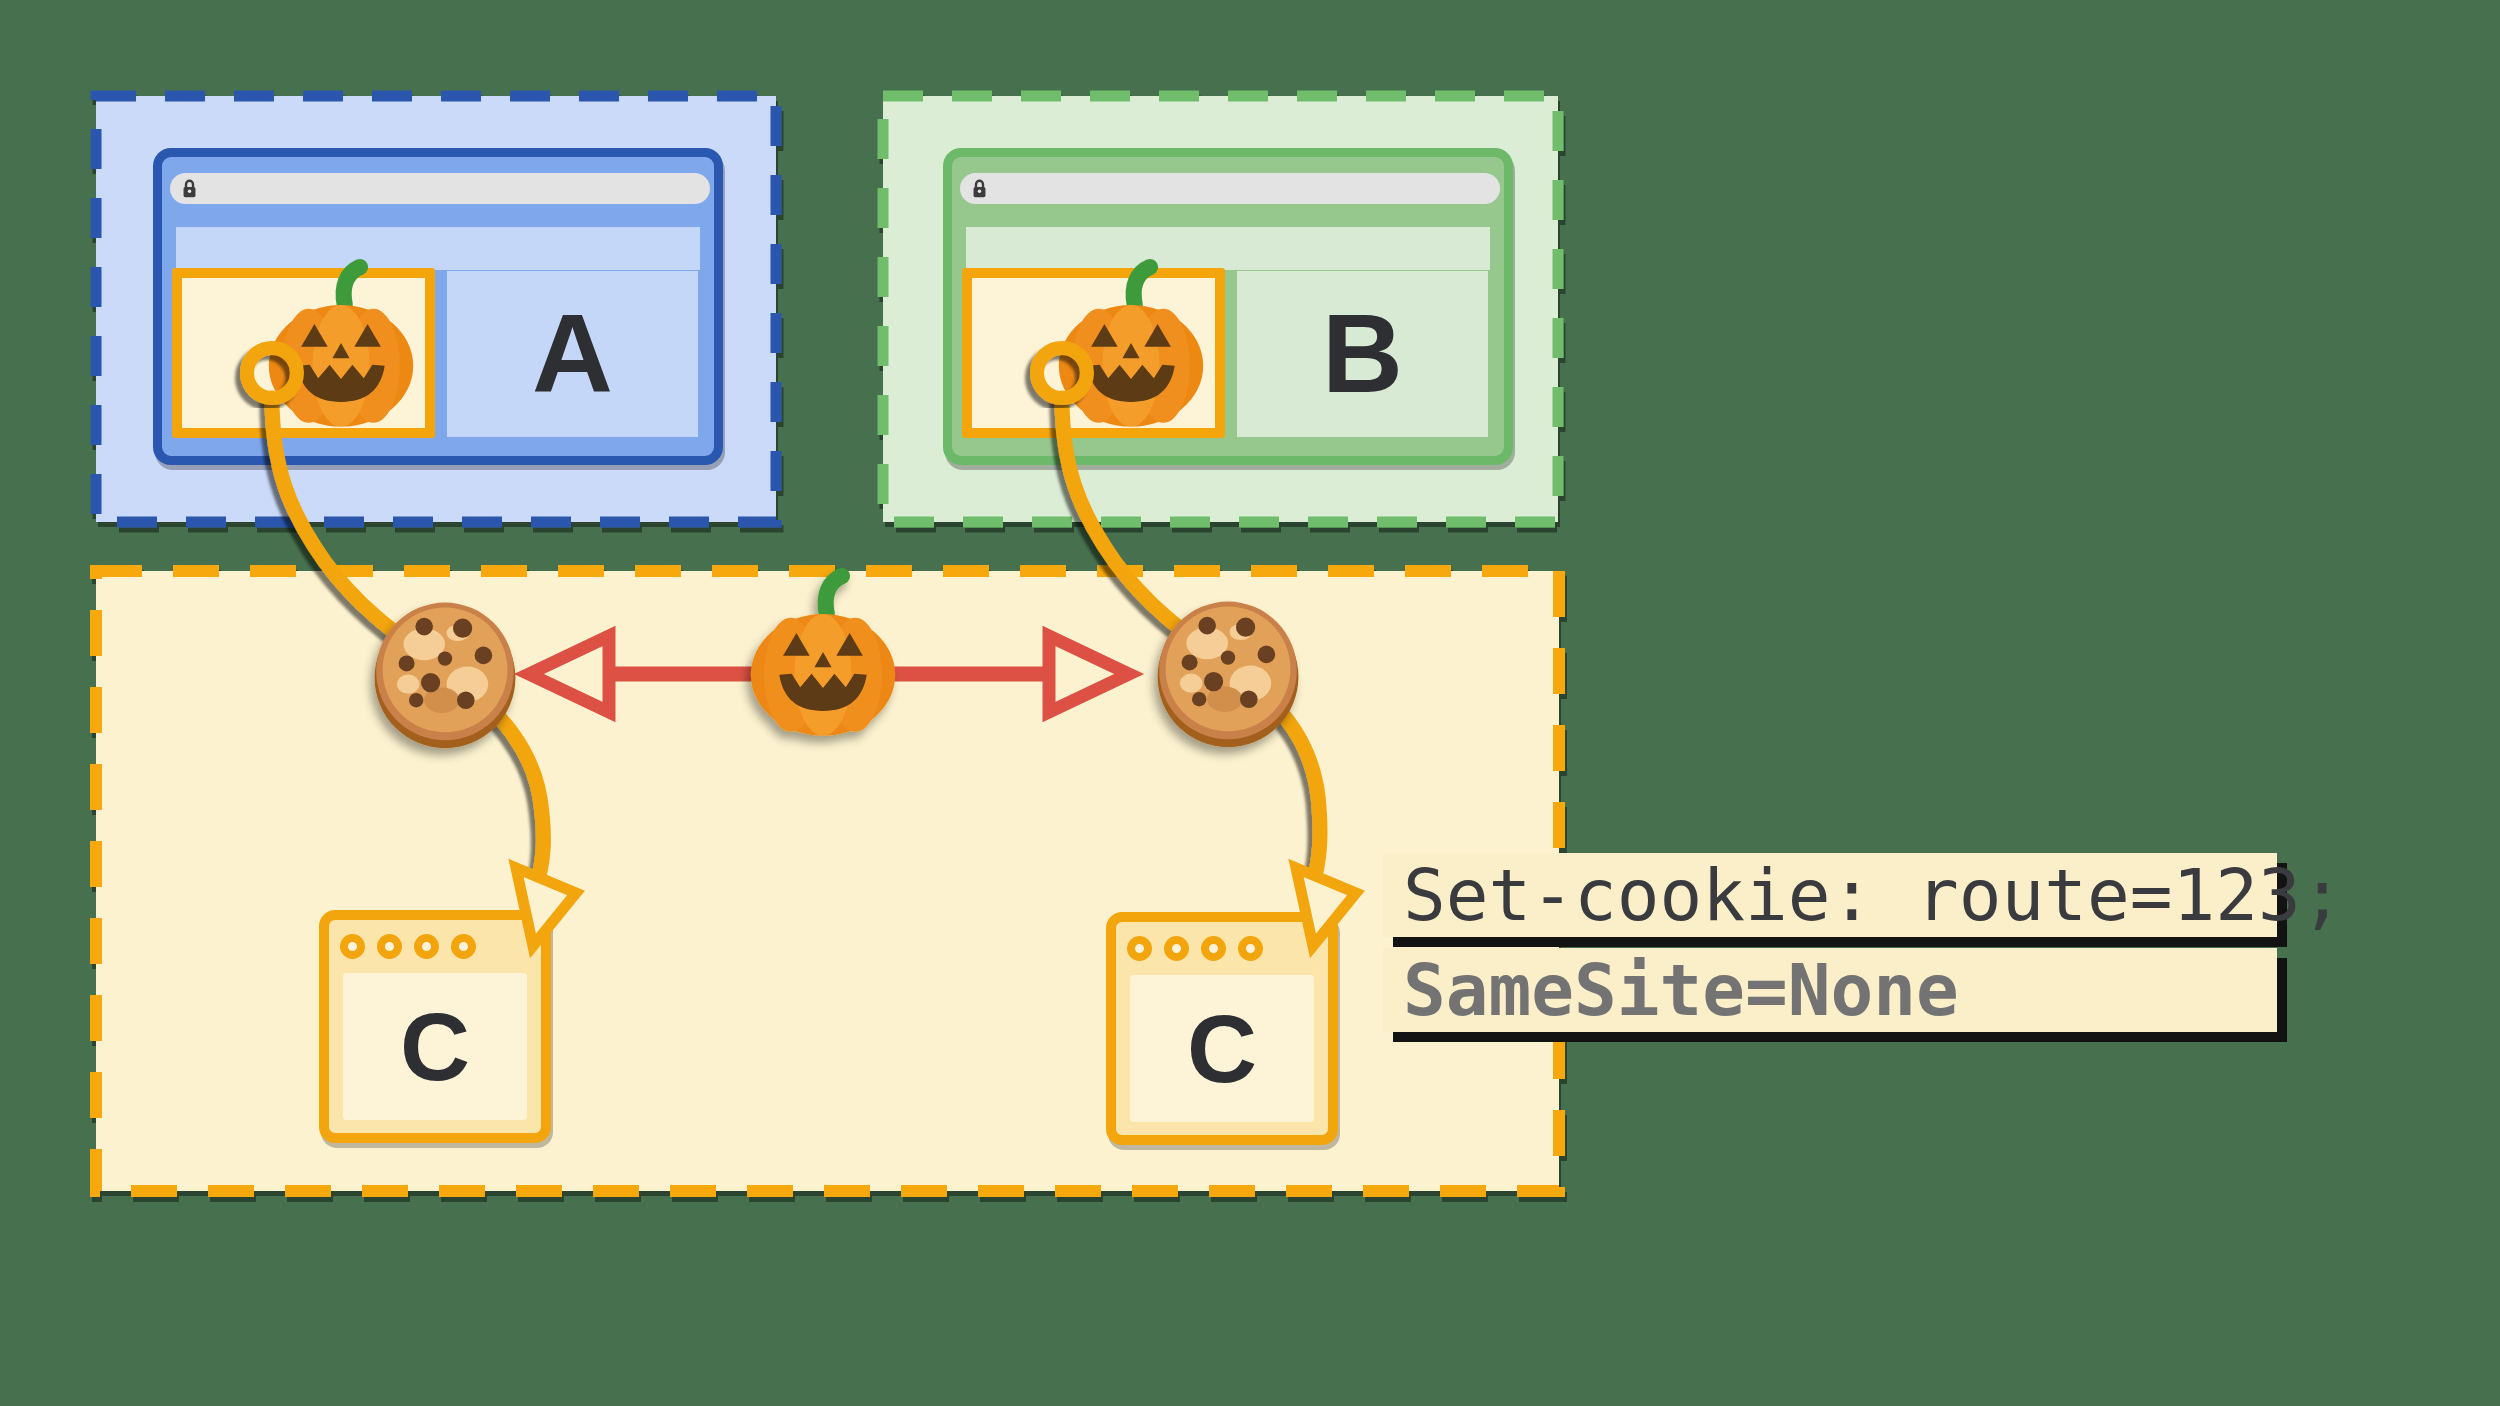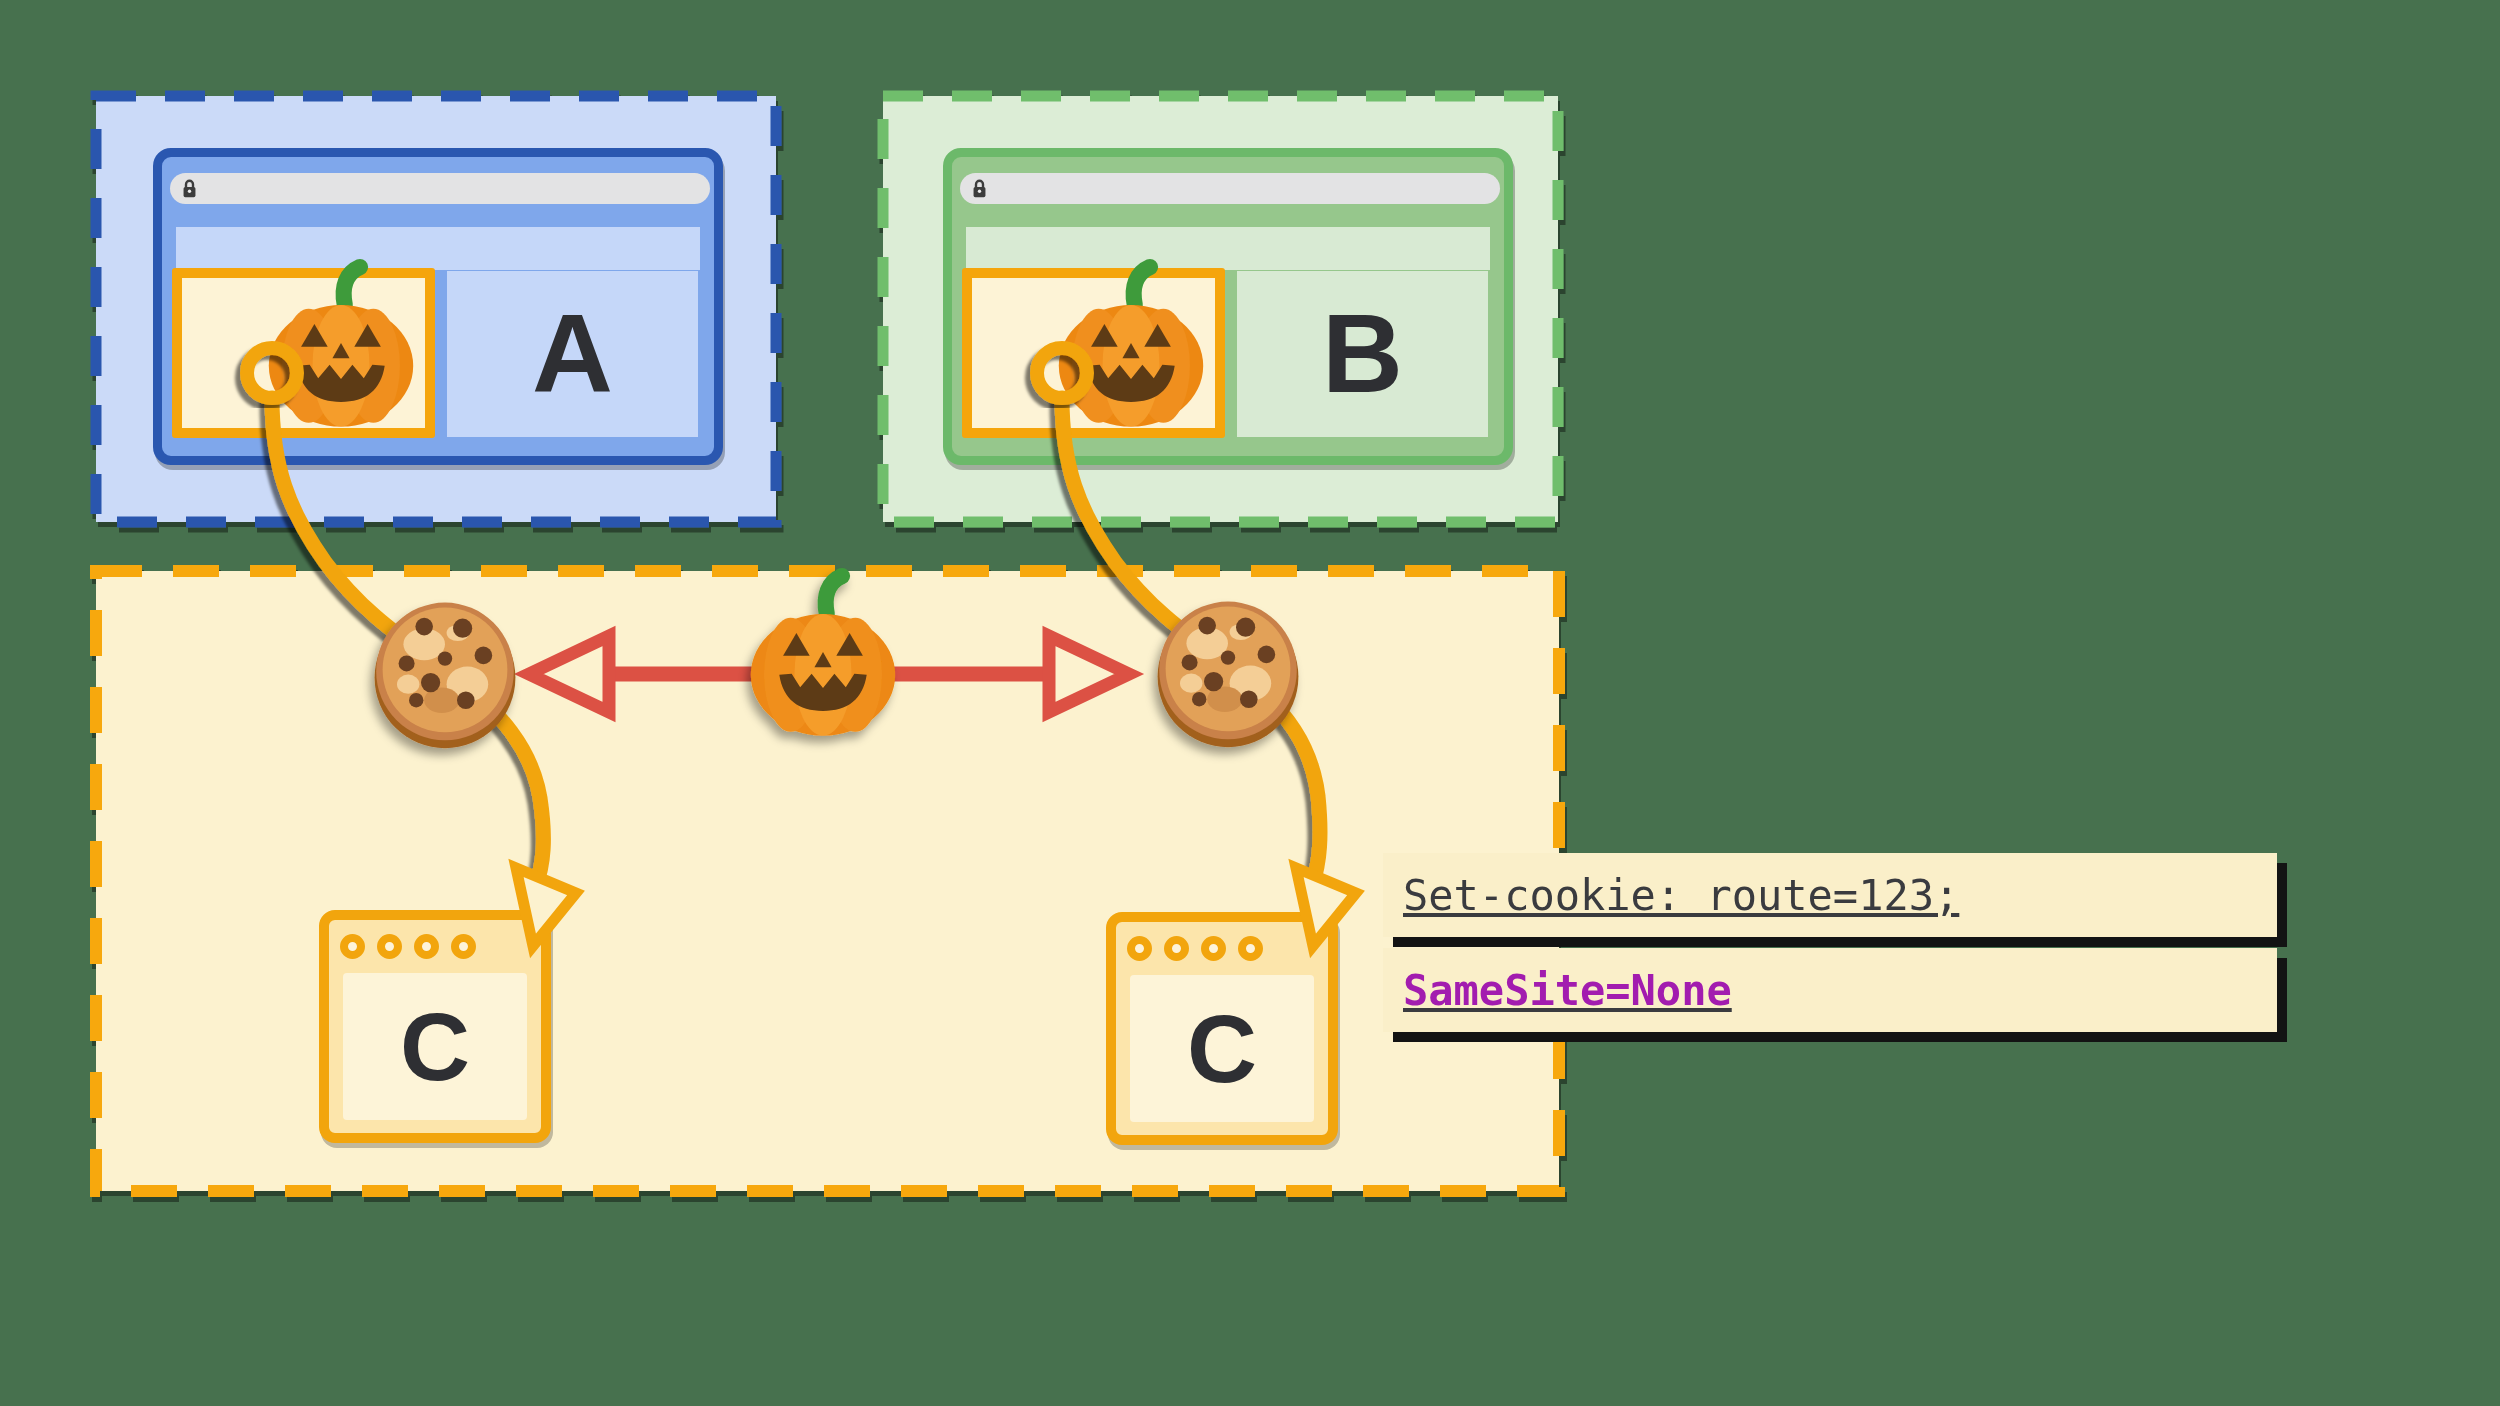--- a/index.html
+++ b/index.html
@@ -40,25 +40,25 @@
           background:#FDF3DA;box-sizing:border-box;top:14px;}
   .cw-dot:nth-child(1){left:11px;}
   .cw-dot:nth-child(2){left:48px;}
   .cw-dot:nth-child(3){left:85px;}
   .cw-dot:nth-child(4){left:122px;}
   .cw-pane{position:absolute;left:14px;top:53px;width:184px;height:147px;background:#FDF4D8;
            border-radius:4px;display:flex;align-items:center;justify-content:center;}
 
   
   .code-box{width:894px;height:84px;background:#FAEFC9;box-shadow:10px 10px 0 #131313;
-            font-family:"DejaVu Sans Mono",monospace;font-size:42px;color:#3A3B3F;
-            display:flex;align-items:center;padding-left:20px;box-sizing:border-box;white-space:pre;text-decoration:underline;}
+            font-family:"DejaVu Sans Mono",monospace;font-size:71px;color:#3A3B3F;
+            display:flex;align-items:center;padding-left:20px;box-sizing:border-box;white-space:pre;}
   .code-1{left:1383px;top:853px;}
   .code-2{left:1383px;top:948px;}
-  .code-box b{font-weight:700;color:#a21caf;}
+  .code-box b{font-weight:700;color:#737373;}
 </style>
 </head>
 <body>
 
 <div class="stage">
 
   <svg id="bg-svg" class="layer" viewBox="0 0 2500 1406">
     <defs>
       <filter id="dashShadow" x="-5%" y="-5%" width="112%" height="112%">
         <feDropShadow dx="2" dy="5" stdDeviation="0.6" flood-color="#000000" flood-opacity="0.4"></feDropShadow>

